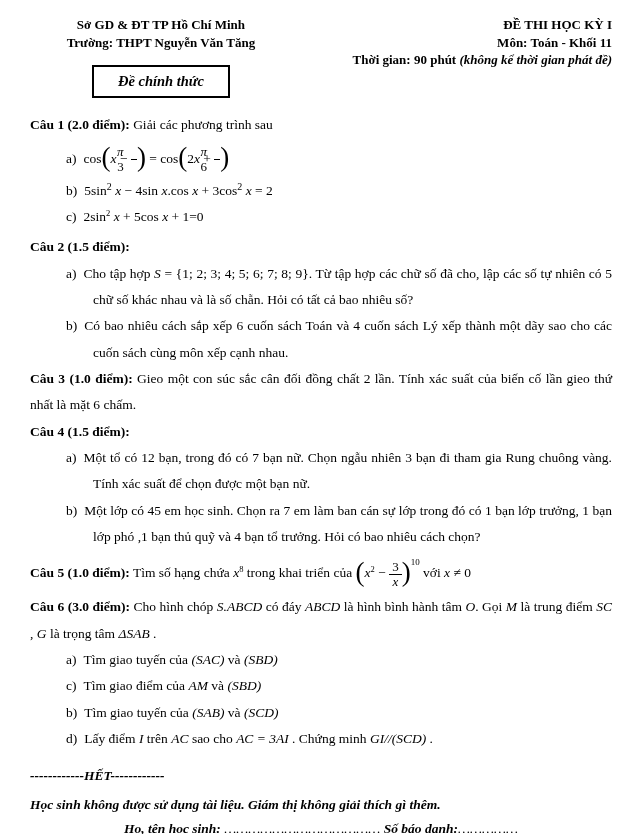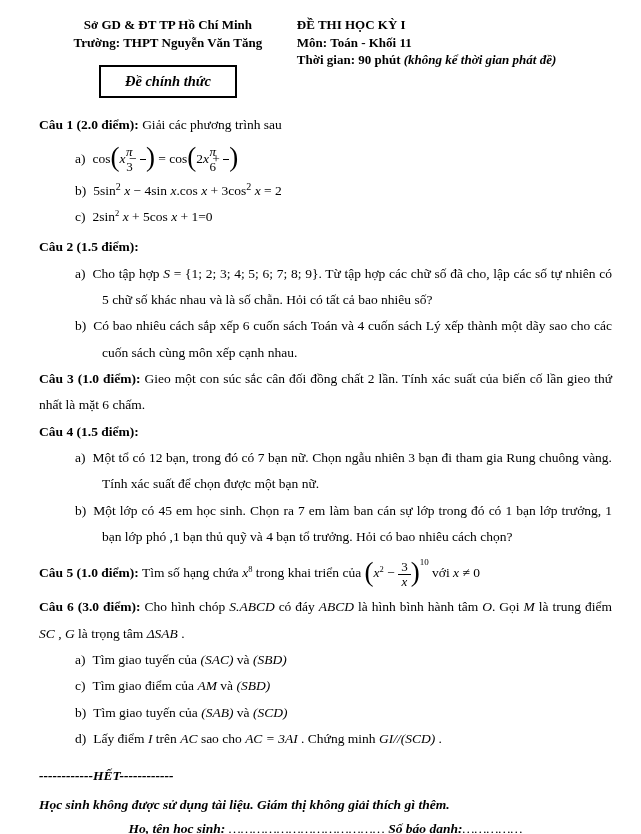--- a/index.html
+++ b/index.html
@@ -1,28 +1,28 @@
 <!DOCTYPE html>
 <html><head>
 <meta charset="utf-8">
 <style>
   * { box-sizing: border-box; }
   html, body { margin: 0; padding: 0; background: #ffffff; }
   body { font-family: "Liberation Serif", serif; color: #000; }
   .page {
     width: 641px; height: 834px; background: #fff;
-    padding: 16px 29px 0 39px; overflow: hidden; position: relative;
+    padding: 16px 29px 0 30px; overflow: hidden; position: relative;
   }
   .italic { font-style: italic; }
   .underline { text-underline-offset: 2px; }
 
   
   .header { display: flex; width: 100%; }
   .header-left { width: 45%; text-align: center; font-size: 13px; }
-  .header-right { width: 55%; text-align: left; font-size: 13px; white-space: nowrap; }
+  .header-right { width: 55%; text-align: right; font-size: 13px; white-space: nowrap; }
   .header .line { line-height: 1.35; font-weight: bold; }
   .box-wrap { margin-top: 14px; text-align: center; font-family: Liberation Serif, serif; }
   .official-box {
     display: inline-block; border: 2px solid #000; padding: 6px 24px;
     font-size: 14.5px; font-weight: bold; font-style: italic;
   }
 
   
   main { margin-top: 14px; font-size: 13.5px; }
   .q-head { margin: 0; line-height: 1.95; }

